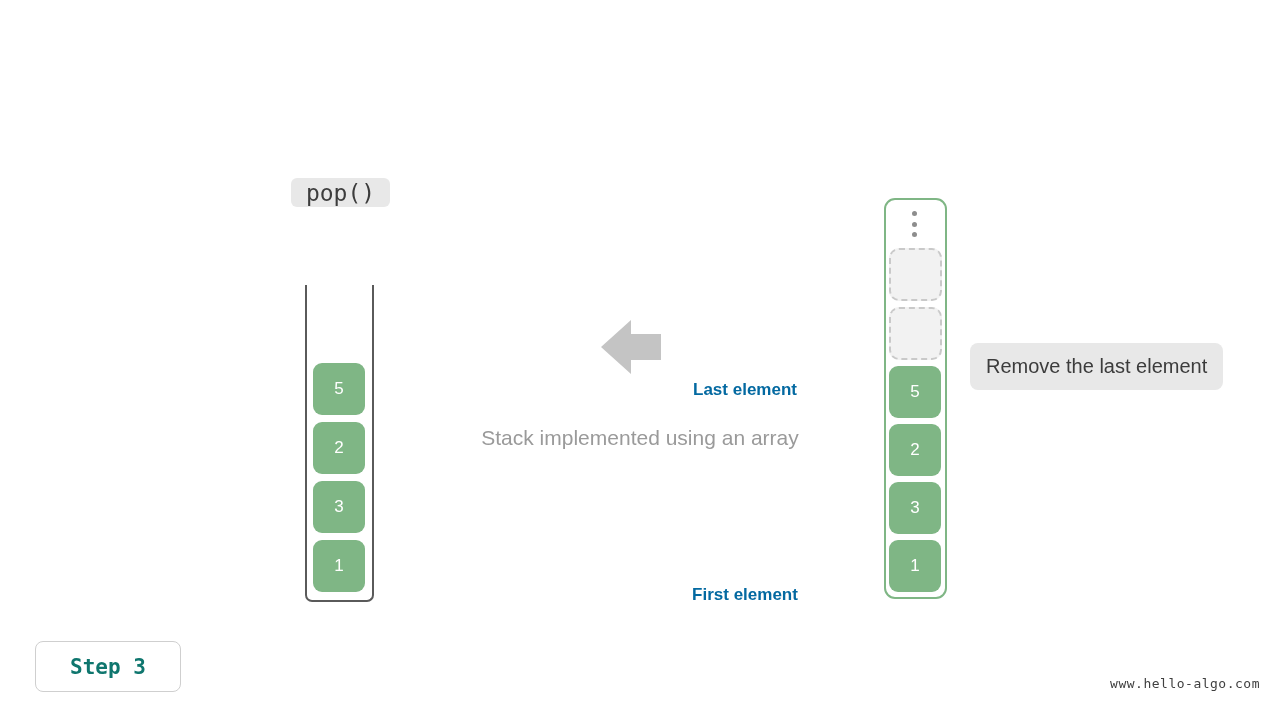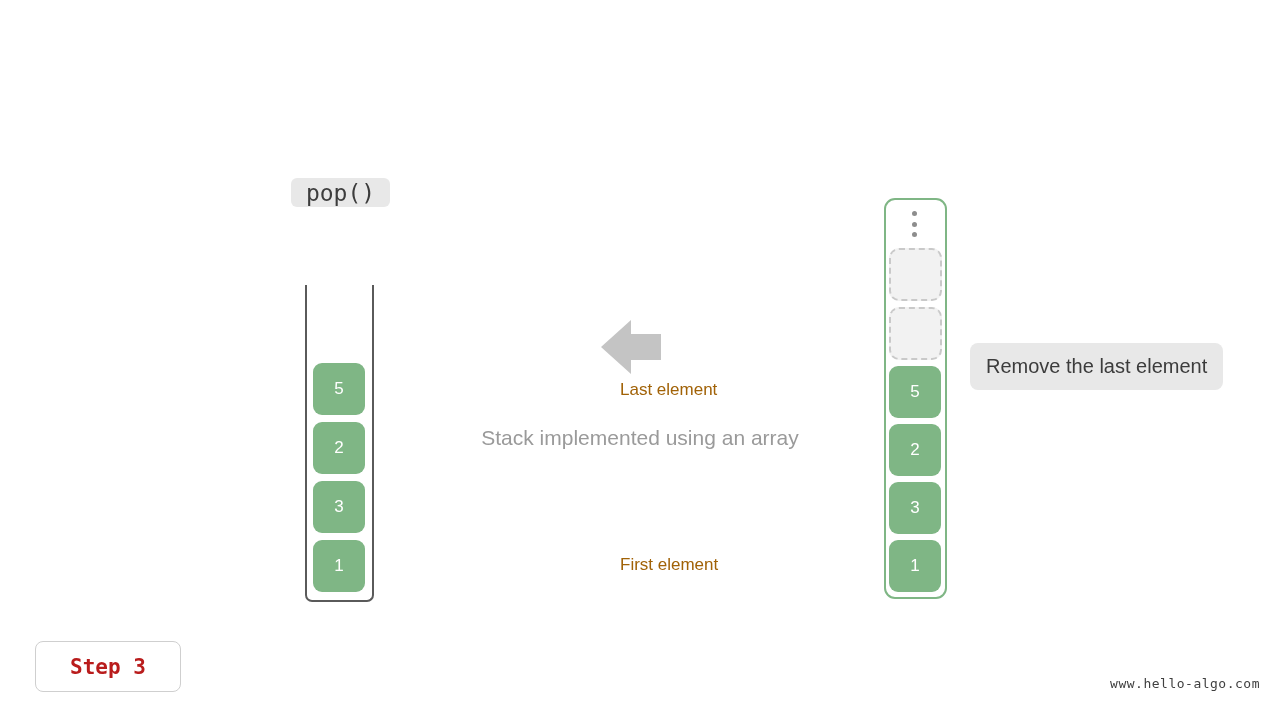--- a/index.html
+++ b/index.html
@@ -143,27 +143,27 @@
     box-sizing: border-box;
     border: 2px dashed #c9c9c9;
     border-radius: 10px;
     background: #f2f2f2;
   }
 
   
   .edge-label {
     position: absolute;
     font-size: 17px;
-    font-weight: normal;
-    color: #a16207;
-    text-align: left;
+    font-weight: bold;
+    color: #0369a1;
+    text-align: center;
     white-space: nowrap;
   }
   #label-last  { left: 620px; top: 380px; width: 250px; }
-  #label-first { left: 620px; top: 555px; width: 250px; }
+  #label-first { left: 620px; top: 585px; width: 250px; }
 
   
   #annotation {
     position: absolute;
     left: 970px;
     top: 309px;
     height: 47px;
     padding: 0 16px;
     background: #e8e8e8;
     border-radius: 8px;
@@ -185,21 +185,21 @@
     box-sizing: border-box;
     border: 1px solid #cfcfcf;
     border-radius: 8px;
     background: #ffffff;
     display: flex;
     align-items: center;
     justify-content: center;
     font-family: "DejaVu Sans Mono", "Liberation Mono", monospace;
     font-size: 21px;
     font-weight: bold;
-    color: #b91c1c;
+    color: #0f766e;
   }
 
   
   #watermark {
     position: absolute;
     right: 20px;
     top: 676px;
     font-family: "DejaVu Sans Mono", "Liberation Mono", monospace;
     font-size: 13px;
     color: #404040;

